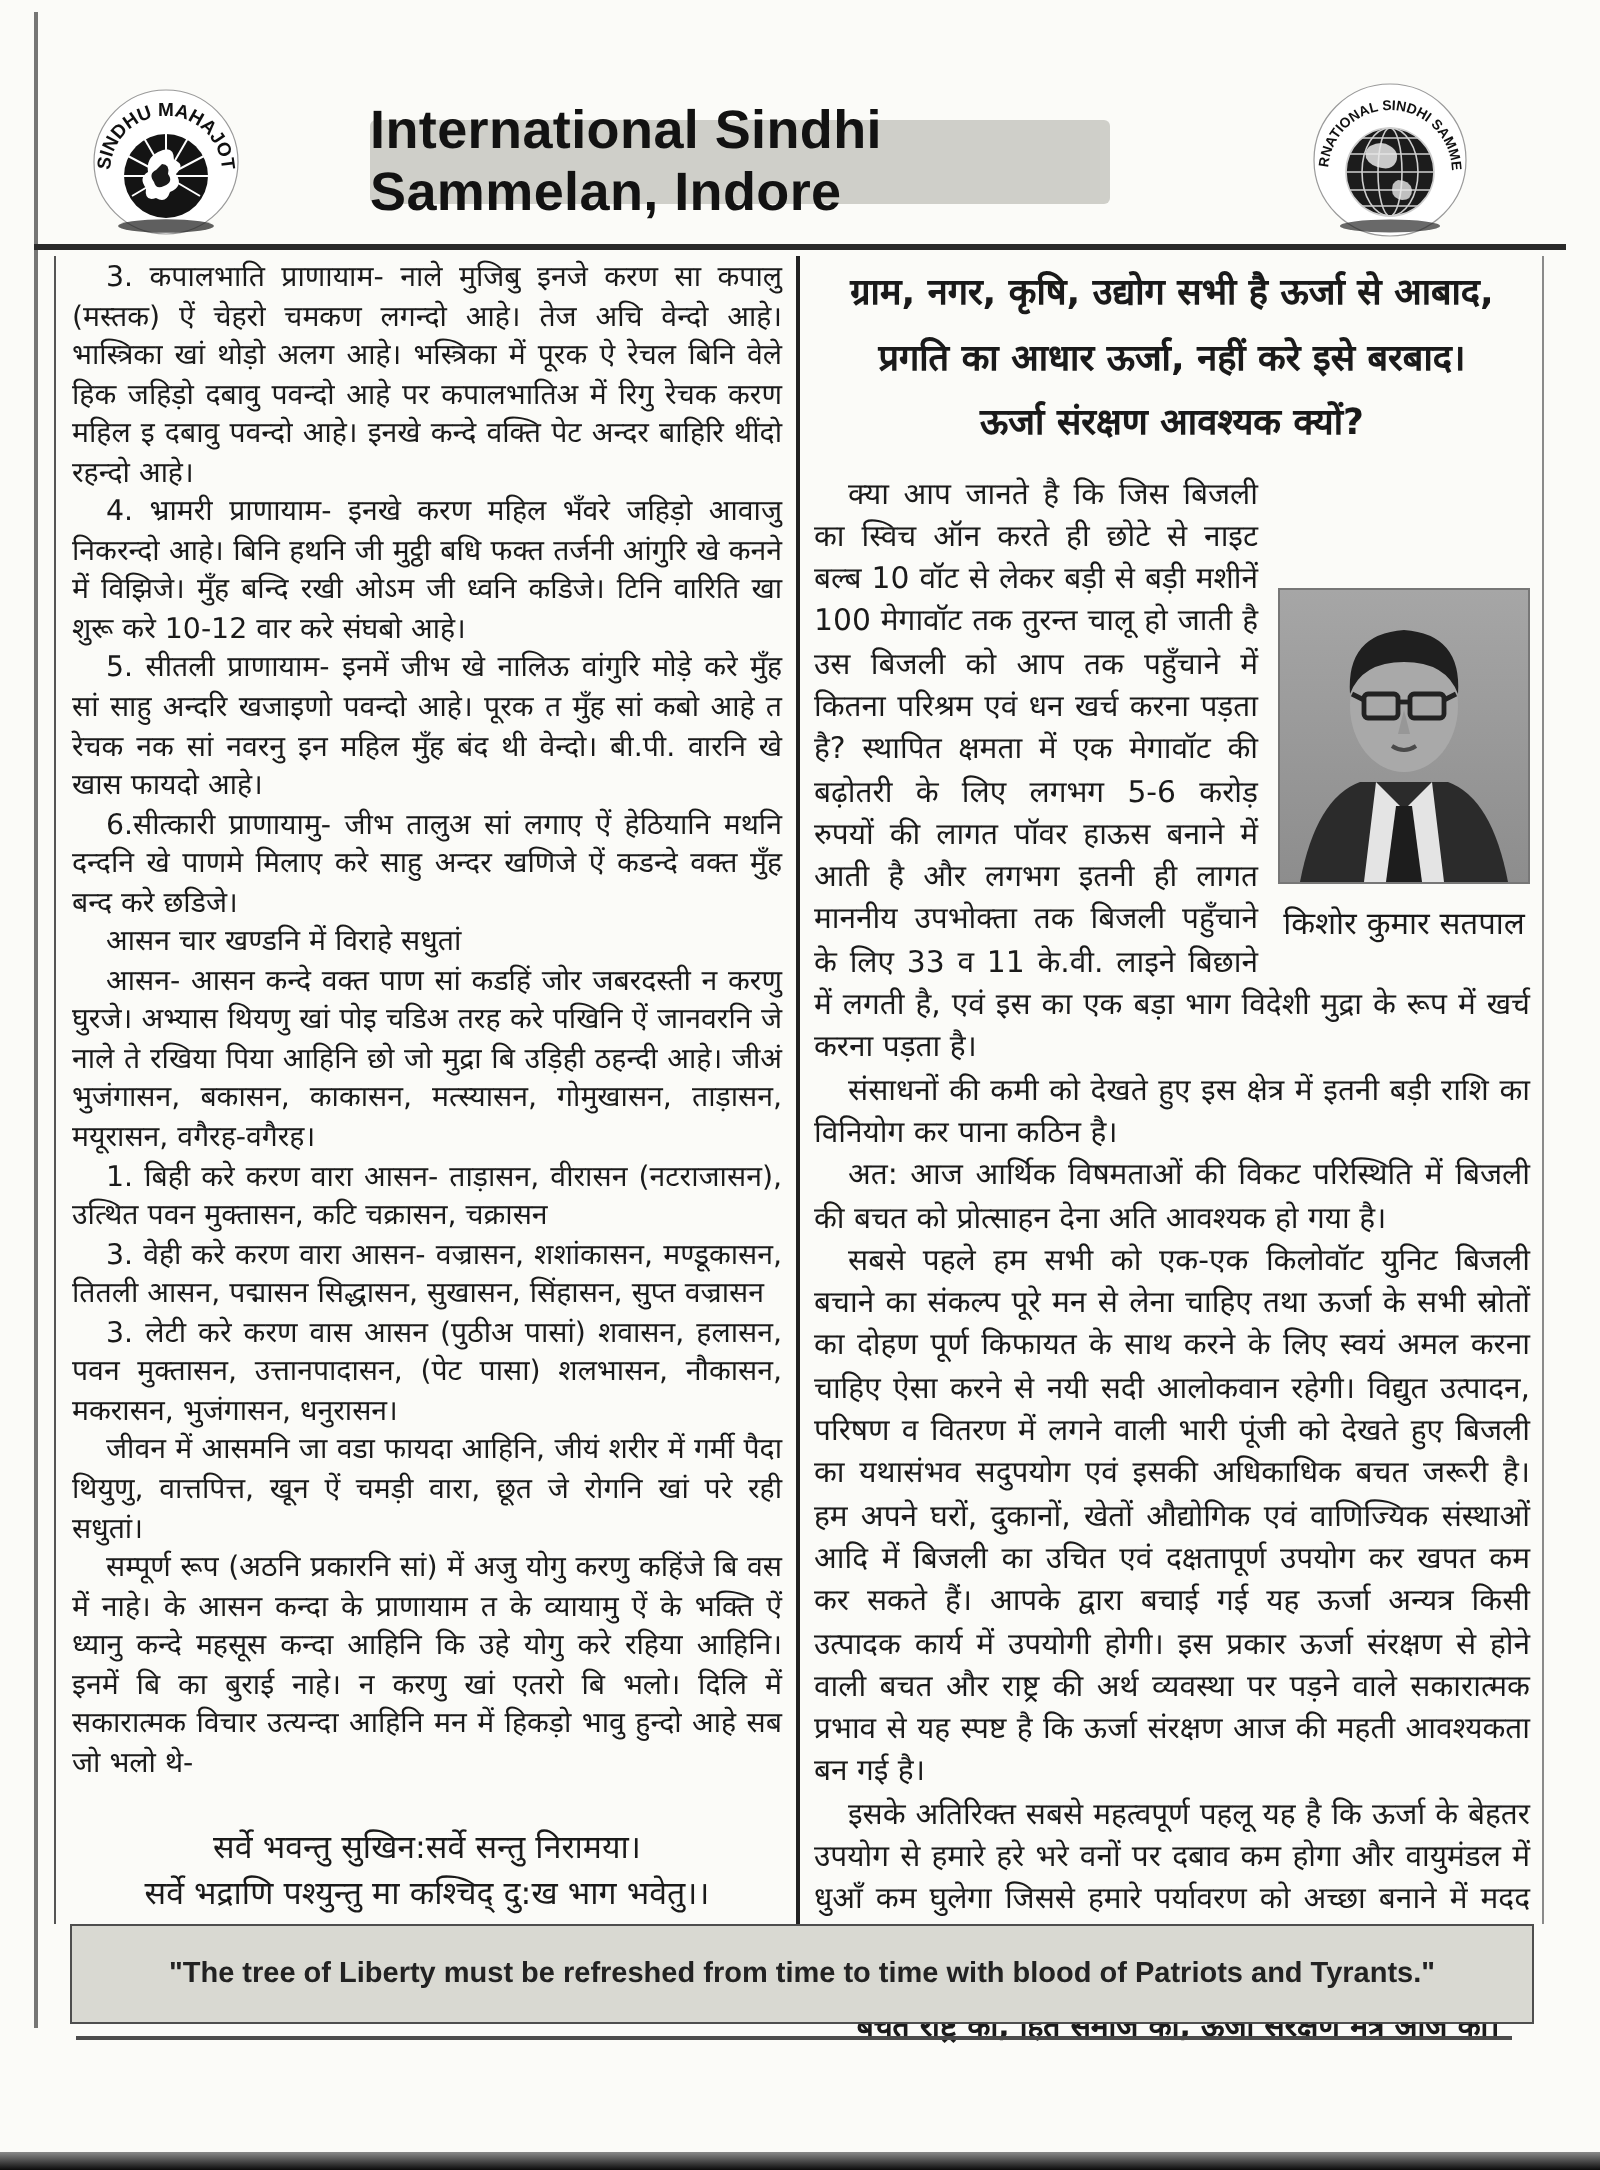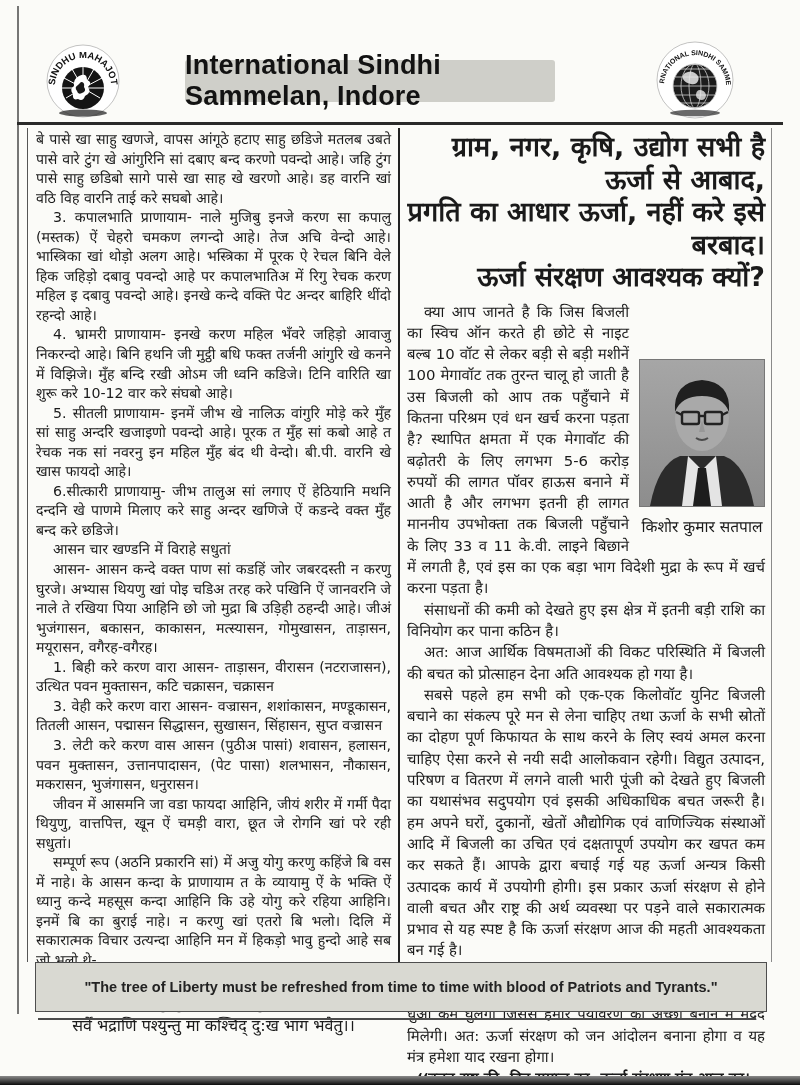--- a/index.html
+++ b/index.html
@@ -25,21 +25,21 @@
   .frame-right{left:771px;width:1px;background:#8a8a8a;}
   
   .col-left{position:absolute;left:36px;top:130px;width:355px;font-size:14.2px;line-height:19.55px;
             text-align:justify;}
   .col-right{position:absolute;left:407px;top:131px;width:358px;font-size:14.9px;line-height:21.3px;
              text-align:justify;}
   p.para{margin:0;}
   p.indent{text-indent:17px;}
   .lead{font-weight:normal;}
   .shloka{margin-top:20px;text-align:center;line-height:23px;font-size:16px;}
-  .r-heading{font-weight:bold;font-size:27px;line-height:32.5px;text-align:right;margin:0 0 8px 0;}
+  .r-heading{font-weight:bold;font-size:18px;line-height:32.5px;text-align:center;margin:0 0 8px 0;}
   .photo-wrap{float:right;width:126px;margin:57px 0 4px 10px;text-align:center;}
   .photo-frame{width:124px;height:146px;border:1px solid #777;background:#9c9c9c;}
   .photo-caption{font-weight:normal;font-size:15.5px;margin-top:4px;white-space:nowrap;}
   .r-quote{margin-top:18px;font-weight:700;text-indent:10px;}
   
   .footer-box{position:absolute;left:35px;top:962px;width:730px;height:48px;background:#d9d9d2;
               border:1.5px solid #4e4e4e;display:flex;align-items:center;justify-content:center;}
   .footer-box span{font-family:"Liberation Sans",sans-serif;font-size:14.5px;font-weight:600;color:#222;}
   .footer-rule{position:absolute;left:38px;top:1018px;width:718px;height:2px;background:#4c4c4c;}
   svg text{font-family:"Liberation Sans",sans-serif;}
@@ -115,21 +115,20 @@
     </div>
   </div>
 
   <div class="header-rule"></div>
 
   <div class="col-frame frame-left"></div>
   <div class="col-frame frame-mid"></div>
   <div class="col-frame frame-right"></div>
 
   <div class="col-left">
-    <p class="para"><span>बे पासे खा साहु खणजे, वापस आंगूठे हटाए साहु छडिजे मतलब उबते पासे वारे टुंग खे आंगुरिनि सां दबाए बन्द करणो पवन्दो आहे। जहि टुंग पासे साहु छडिबो सागे पासे खा साह खे खरणो आहे। डह वारनि खां वठि विह वारनि ताई करे सघबो आहे।</span></p>
     <p class="para indent"><span class="lead">3. कपालभाति प्राणायाम-</span><span> नाले मुजिबु इनजे करण सा कपालु (मस्तक) ऐं चेहरो चमकण लगन्दो आहे। तेज अचि वेन्दो आहे। भास्त्रिका खां थोड़ो अलग आहे। भस्त्रिका में पूरक ऐ रेचल बिनि वेले हिक जहिड़ो दबावु पवन्दो आहे पर कपालभातिअ में रिगु रेचक करण महिल इ दबावु पवन्दो आहे। इनखे कन्दे वक्ति पेट अन्दर बाहिरि थींदो रहन्दो आहे।</span></p>
     <p class="para indent"><span class="lead">4. भ्रामरी प्राणायाम-</span><span> इनखे करण महिल भँवरे जहिड़ो आवाजु निकरन्दो आहे। बिनि हथनि जी मुट्ठी बधि फक्त तर्जनी आंगुरि खे कनने में विझिजे। मुँह बन्दि रखी ओऽम जी ध्वनि कडिजे। टिनि वारिति खा शुरू करे 10-12 वार करे संघबो आहे।</span></p>
     <p class="para indent"><span class="lead">5. सीतली प्राणायाम-</span><span> इनमें जीभ खे नालिऊ वांगुरि मोड़े करे मुँह सां साहु अन्दरि खजाइणो पवन्दो आहे। पूरक त मुँह सां कबो आहे त रेचक नक सां नवरनु इन महिल मुँह बंद थी वेन्दो। बी.पी. वारनि खे खास फायदो आहे।</span></p>
     <p class="para indent"><span class="lead">6.सीत्कारी प्राणायामु-</span><span> जीभ तालुअ सां लगाए ऐं हेठियानि मथनि दन्दनि खे पाणमे मिलाए करे साहु अन्दर खणिजे ऐं कडन्दे वक्त मुँह बन्द करे छडिजे।</span></p>
     <p class="para indent"><span>आसन चार खण्डनि में विराहे सधुतां</span></p>
     <p class="para indent"><span class="lead">आसन-</span><span> आसन कन्दे वक्त पाण सां कडहिं जोर जबरदस्ती न करणु घुरजे। अभ्यास थियणु खां पोइ चडिअ तरह करे पखिनि ऐं जानवरनि जे नाले ते रखिया पिया आहिनि छो जो मुद्रा बि उड़िही ठहन्दी आहे। जीअं भुजंगासन, बकासन, काकासन, मत्स्यासन, गोमुखासन, ताड़ासन, मयूरासन, वगैरह-वगैरह।</span></p>
     <p class="para indent"><span class="lead">1. बिही करे करण वारा आसन-</span><span> ताड़ासन, वीरासन (नटराजासन), उत्थित पवन मुक्तासन, कटि चक्रासन, चक्रासन</span></p>
     <p class="para indent"><span class="lead">3. वेही करे करण वारा आसन-</span><span> वज्रासन, शशांकासन, मण्डूकासन, तितली आसन, पद्मासन सिद्धासन, सुखासन, सिंहासन, सुप्त वज्रासन</span></p>
     <p class="para indent"><span class="lead">3. लेटी करे करण वास आसन</span><span> (पुठीअ पासां) शवासन, हलासन, पवन मुक्तासन, उत्तानपादासन, (पेट पासा) शलभासन, नौकासन, मकरासन, भुजंगासन, धनुरासन।</span></p>
     <p class="para indent"><span>जीवन में आसमनि जा वडा फायदा आहिनि, जीयं शरीर में गर्मी पैदा थियुणु, वात्तपित्त, खून ऐं चमड़ी वारा, छूत जे रोगनि खां परे रही सधुतां।</span></p>

